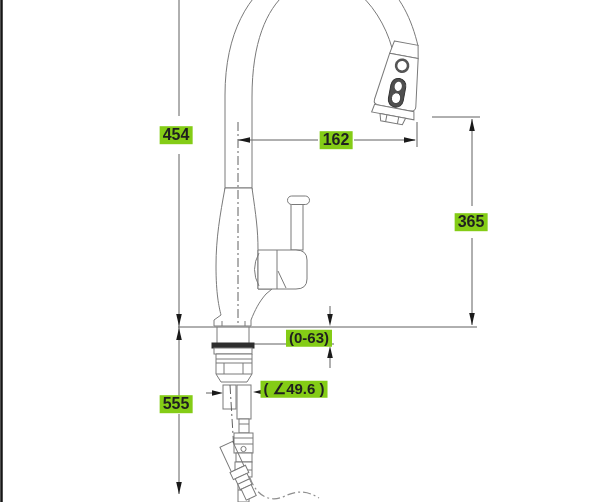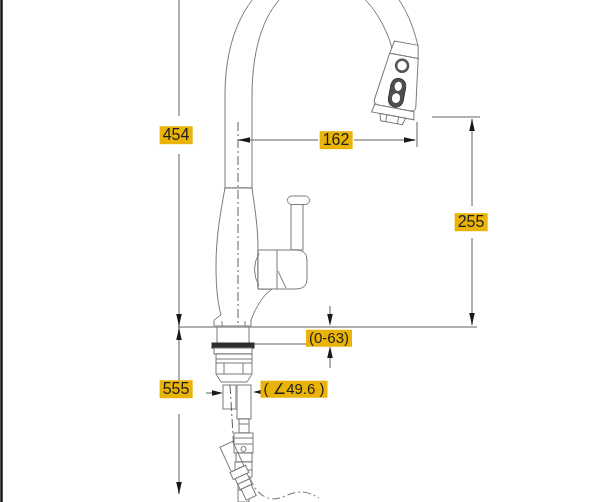--- a/index.html
+++ b/index.html
@@ -12,22 +12,22 @@
   .dim{stroke:var(--dim,#606060);fill:none;stroke-width:1;}
   .ar{fill:var(--arrow,#1a1a1a);stroke:none;}
   .dk{fill:var(--washer,#2e2e2e);stroke:var(--washer,#2e2e2e);}
   .cl{stroke:var(--dim,#707070);fill:none;stroke-width:1;stroke-dasharray:9 3 2 3;}
   .phantom{stroke:var(--phantom,#8f8f8f);fill:none;stroke-width:1.2;stroke-dasharray:8 3 2 3;}
   .braidline{stroke:var(--braid,#999);stroke-width:0.9;}
   .btnfill{fill:var(--button,#4f4f4f);stroke:#333;stroke-width:1;}
   .border{stroke:var(--border,#151515);stroke-width:2.5;}
   
   .dimlabel{position:absolute;transform:translate(-50%,-50%);
-            font-weight:normal;font-size:16px;letter-spacing:0px;
-            color:var(--text,#1f1f1f);background:#eab308;padding:0 3px;
+            font-weight:bold;font-size:16px;letter-spacing:0px;
+            color:var(--text,#1f1f1f);background:#84cc16;padding:0 3px;
             white-space:nowrap;line-height:1.1;}
   .dimlabel.small{font-size:15px;}
 </style>
 </head>
 <body>
 
 <div id="stage">
 
   <svg width="600" height="502" viewBox="0 0 600 502">
     <defs>
@@ -146,20 +146,20 @@
       <line class="cl" x1="238" y1="122" x2="238" y2="326"></line>
       <line class="cl" x1="230" y1="385" x2="233.5" y2="443"></line>
     </g>
     <path class="phantom" d="M250,478 C257,497 271,503 285,496 C297,490 308,491 319,498"></path>
   </svg>
 
   <div class="dimlabel" style="left:176px;top:135px">454</div>
 
   <div class="dimlabel" style="left:336px;top:140px">162</div>
 
-  <div class="dimlabel" style="left:471px;top:222px">255</div>
+  <div class="dimlabel" style="left:471px;top:222px">365</div>
 
-  <div class="dimlabel small" style="left:329px;top:338px">(0-63)</div>
+  <div class="dimlabel small" style="left:309px;top:338px">(0-63)</div>
 
   <div class="dimlabel small" style="left:294px;top:389px">( ∠49.6 )</div>
 
-  <div class="dimlabel" style="left:176px;top:389px">555</div>
+  <div class="dimlabel" style="left:176px;top:404px">555</div>
 </div>
 
 </body></html>

